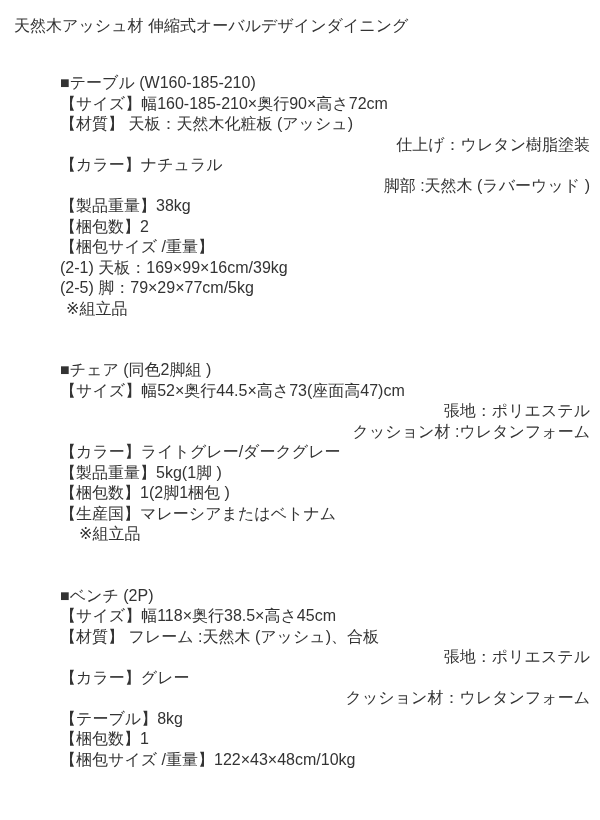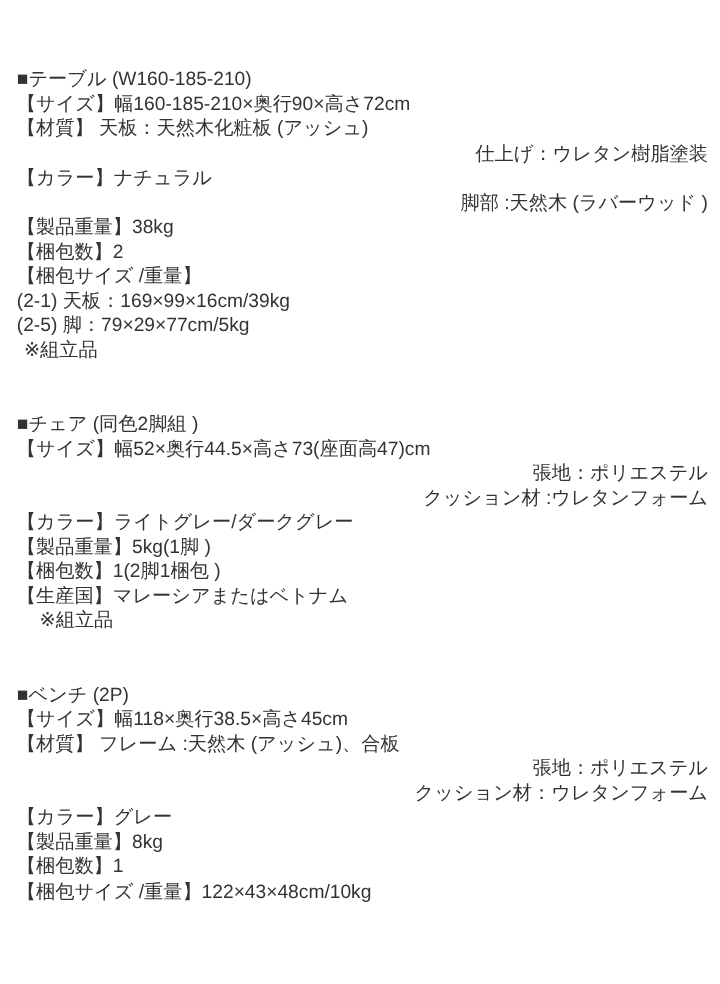--- a/index.html
+++ b/index.html
@@ -18,20 +18,21 @@
     -webkit-font-smoothing: antialiased;
   }
   .doc {
     padding: 16px 10px 0 14px;
   }
   .title {
     white-space: nowrap;
   }
   .section {
     margin-top: 41px; 
+    margin-left: 46px;
   }
   .title + .section { margin-top: 36.5px; }
   .line {
     white-space: nowrap;
   }
   .line.indent-material {
     padding-left: 58px;  
     text-align: right;
   }
   .line.note {
@@ -39,20 +40,21 @@
   }
   .line.note-deep {
     padding-left: 19px;  
   }
 </style>
 </head>
 <body style="color: rgb(51, 51, 51); background: rgb(255, 255, 255);">
 
 <div class="doc">
 
+  <div class="title">天然木アッシュ材 伸縮式オーバルデザインダイニング</div>
 
   <div class="section">
     <div class="line heading">■テーブル (W160-185-210)</div>
     <div class="line">【サイズ】幅160-185-210×奥行90×高さ72cm</div>
     <div class="line">【材質】 天板：天然木化粧板 (アッシュ)</div>
     <div class="line indent-material">仕上げ：ウレタン樹脂塗装</div>
     <div class="line">【カラー】ナチュラル</div>
     <div class="line indent-material">脚部 :天然木 (ラバーウッド )</div>
     <div class="line">【製品重量】38kg</div>
     <div class="line">【梱包数】2</div>
@@ -72,21 +74,21 @@
     <div class="line">【梱包数】1(2脚1梱包 )</div>
     <div class="line">【生産国】マレーシアまたはベトナム</div>
     <div class="line note-deep">※組立品</div>
   </div>
 
   <div class="section">
     <div class="line heading">■ベンチ (2P)</div>
     <div class="line">【サイズ】幅118×奥行38.5×高さ45cm</div>
     <div class="line">【材質】 フレーム :天然木 (アッシュ)、合板</div>
     <div class="line indent-material">張地：ポリエステル</div>
+    <div class="line">【カラー】グレー</div>
     <div class="line indent-material">クッション材：ウレタンフォーム</div>
-    <div class="line">【カラー】グレー</div>
-    <div class="line">【製品重量】8kg</div>
+    <div class="line">【テーブル】8kg</div>
     <div class="line">【梱包数】1</div>
     <div class="line">【梱包サイズ /重量】122×43×48cm/10kg</div>
 
   </div>
 
 </div>
 
 </body></html>

